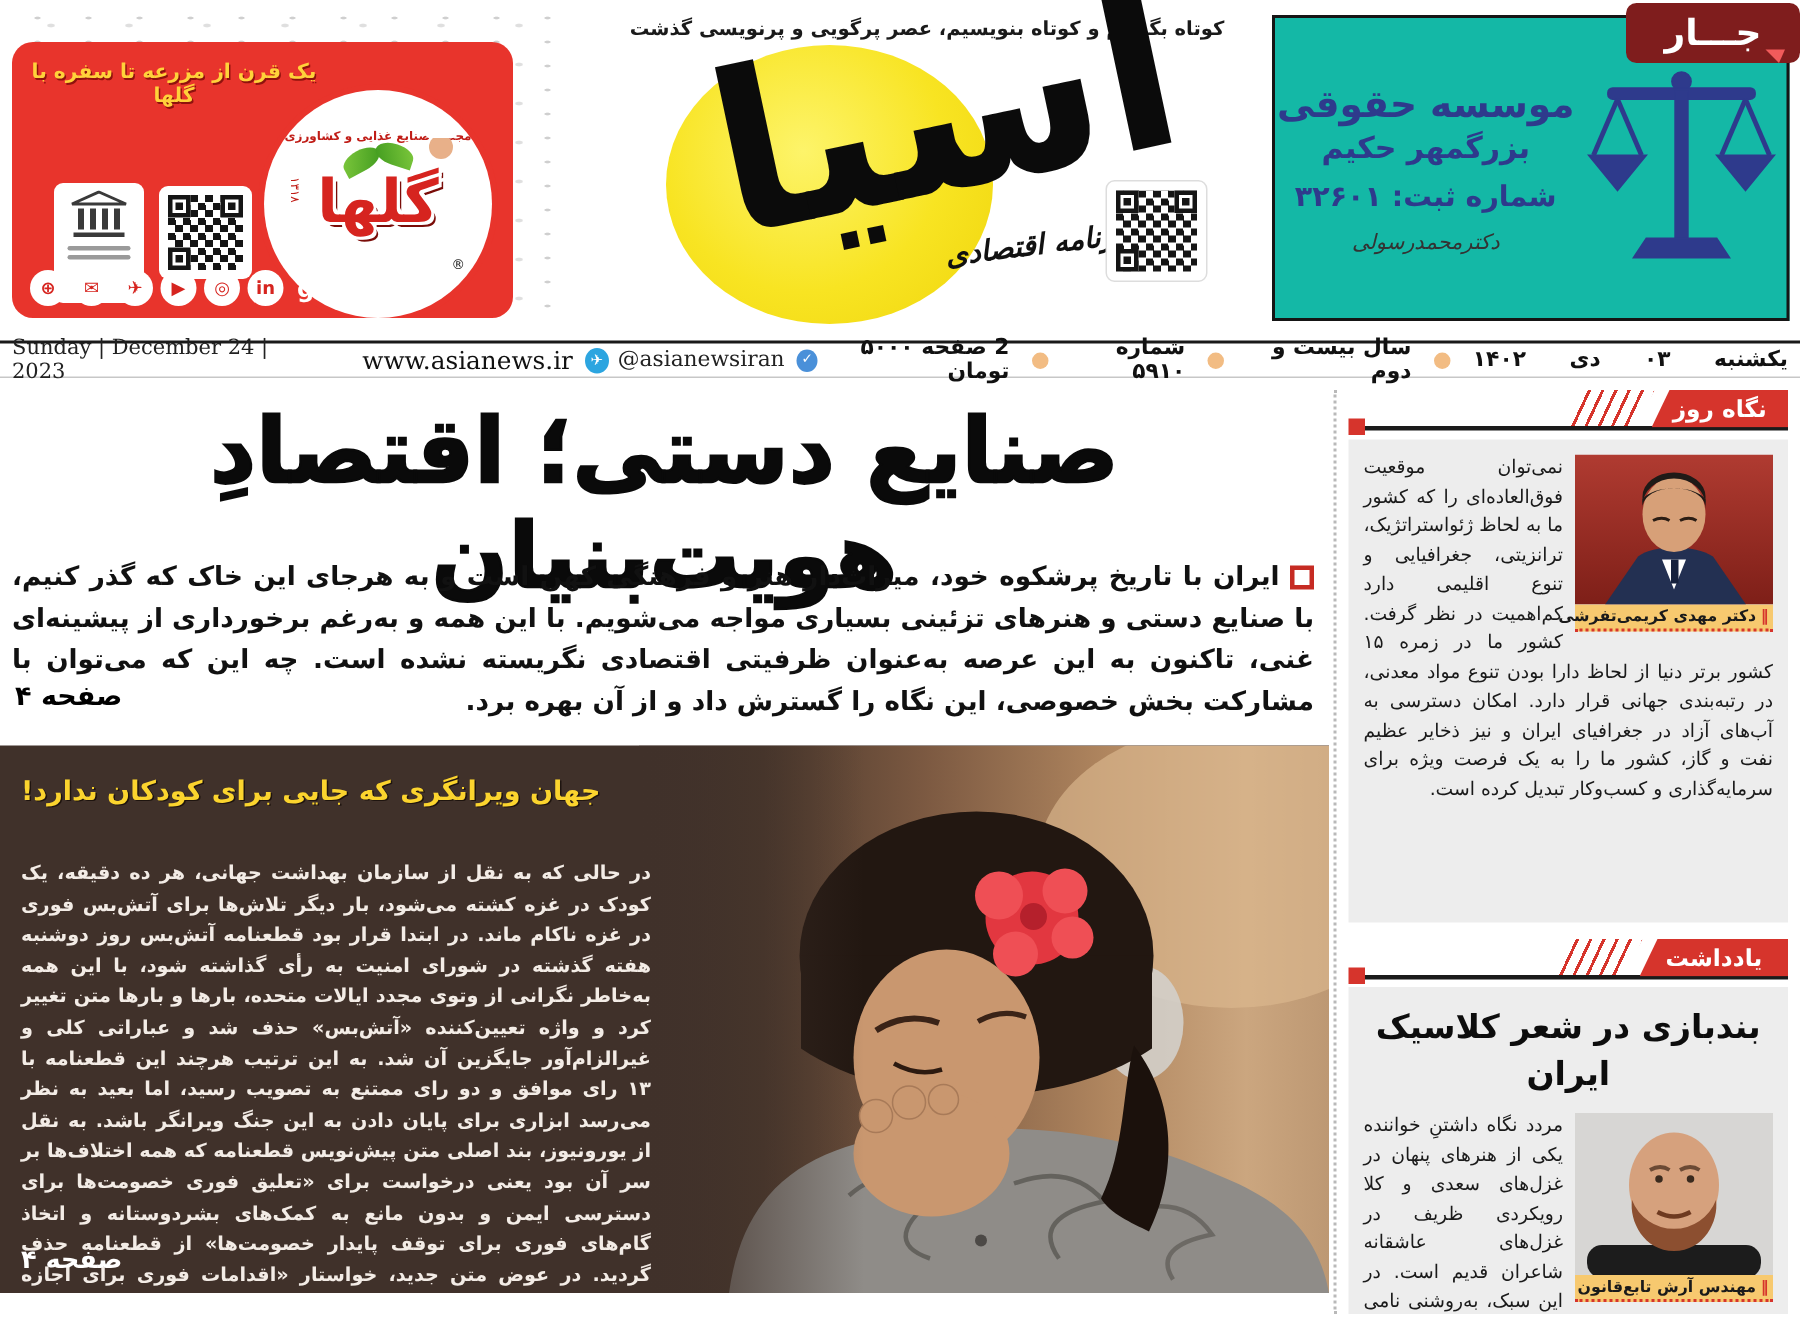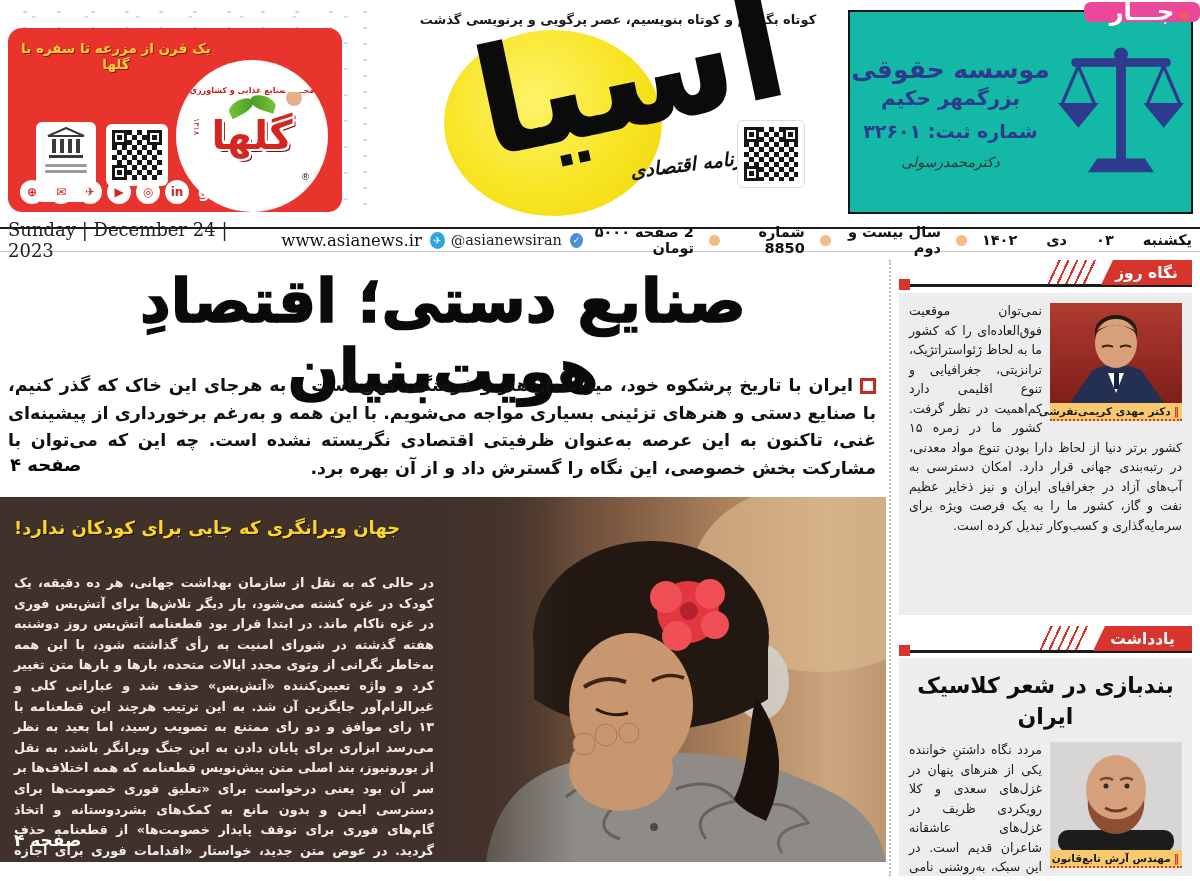--- a/index.html
+++ b/index.html
@@ -47,26 +47,26 @@
   
   .legal{position:absolute;left:848px;top:10px;width:345px;height:204px;background:#14b8a6;border:2.5px solid #151515;box-sizing:border-box;display:flex;direction:rtl;align-items:center;}
   .legal .scales{flex:0 0 140px;display:flex;justify-content:center;}
   .legal .ltxt{flex:1;text-align:center;direction:rtl;color:#2e3a8c;}
   .lg1{font-size:25px;font-weight:bold;}
   .lg2{font-size:20px;font-weight:bold;margin-top:2px;}
   .lg3{font-size:19px;font-weight:bold;margin-top:10px;}
   .lg4{font-size:14px;color:#333;margin-top:12px;font-style:italic;}
 
   
-  .jar{position:absolute;right:0;top:2px;width:116px;height:20px;background:#ec4899;border-radius:7px;color:#fff;font-weight:bold;font-size:24px;display:flex;align-items:center;justify-content:center;z-index:6;direction:rtl;}
+  .jar{position:absolute;right:0;top:2px;width:116px;height:40px;background:#7f1d1d;border-radius:7px;color:#fff;font-weight:bold;font-size:24px;display:flex;align-items:center;justify-content:center;z-index:6;direction:rtl;}
   .jar::after{content:"";position:absolute;right:10px;bottom:-9px;border:9px solid transparent;border-top-color:#f15b5b;border-right-width:4px;}
 
   
   .datebar{position:absolute;left:0;top:227px;width:1200px;height:25px;border-top:2px solid #1a1a1a;border-bottom:1px solid #c7c7c7;box-sizing:border-box;display:flex;align-items:center;padding:0 8px;}
-  .d-en{font-family:"DejaVu Serif",serif;font-size:18px;color:#222;}
+  .d-en{font-family:"DejaVu Serif",serif;font-size:14px;color:#222;}
   .d-web{font-family:"DejaVu Serif",serif;font-size:16.5px;color:#111;margin-left:36px;}
   .tg{width:17px;height:17px;border-radius:50%;background:#2ca5e0;color:#fff;font-size:10px;display:inline-flex;align-items:center;justify-content:center;margin-left:8px;}
   .d-handle{font-family:"DejaVu Serif",serif;font-size:14.5px;color:#222;margin-left:6px;}
   .chk{width:15px;height:15px;border-radius:50%;background:#4a90d9;color:#fff;font-size:9px;display:inline-flex;align-items:center;justify-content:center;margin-left:8px;}
   .d-spacer{flex:1;}
   .d-fa{display:flex;direction:rtl;align-items:center;gap:15px;font-size:14.5px;font-weight:bold;color:#111;}
   .d-fa .wg{margin-left:14px;text-align:right;}
   .dot{width:11px;height:11px;border-radius:50%;background:#f2bc83;flex:0 0 auto;}
 
   
@@ -200,21 +200,21 @@
     <span class="chk">✓</span>
     <span class="d-spacer"></span>
     <span class="d-fa">
       <span class="wg">یکشنبه</span>
       <span class="wg">۰۳</span>
       <span class="wg">دی</span>
       <span>۱۴۰۲</span>
       <span class="dot"></span>
       <span>سال بیست و دوم</span>
       <span class="dot"></span>
-      <span>شماره 8850</span>
+      <span>شماره ۵۹۱۰</span>
       <span class="dot"></span>
       <span>2 صفحه ۵۰۰۰ تومان</span>
     </span>
   </div>
 
   <div class="lead-head">صنایع دستی؛ اقتصادِ هویت‌بنیان</div>
   <div class="lead-body"><span class="bullet"></span><span>ایران با تاریخ پرشکوه خود، میراث‌دار هنر و فرهنگی کهن است و به هرجای این خاک که گذر کنیم، با صنایع دستی و هنرهای تزئینی بسیاری مواجه می‌شویم. با این همه و به‌رغم برخورداری از پیشینه‌ای غنی، تاکنون به این عرصه به‌عنوان ظرفیتی اقتصادی نگریسته نشده است. چه این که می‌توان با مشارکت بخش خصوصی، این نگاه را گسترش داد و از آن بهره برد.</span></div>
   <div class="lead-page">صفحه ۴</div>
 
   <div class="gaza">

